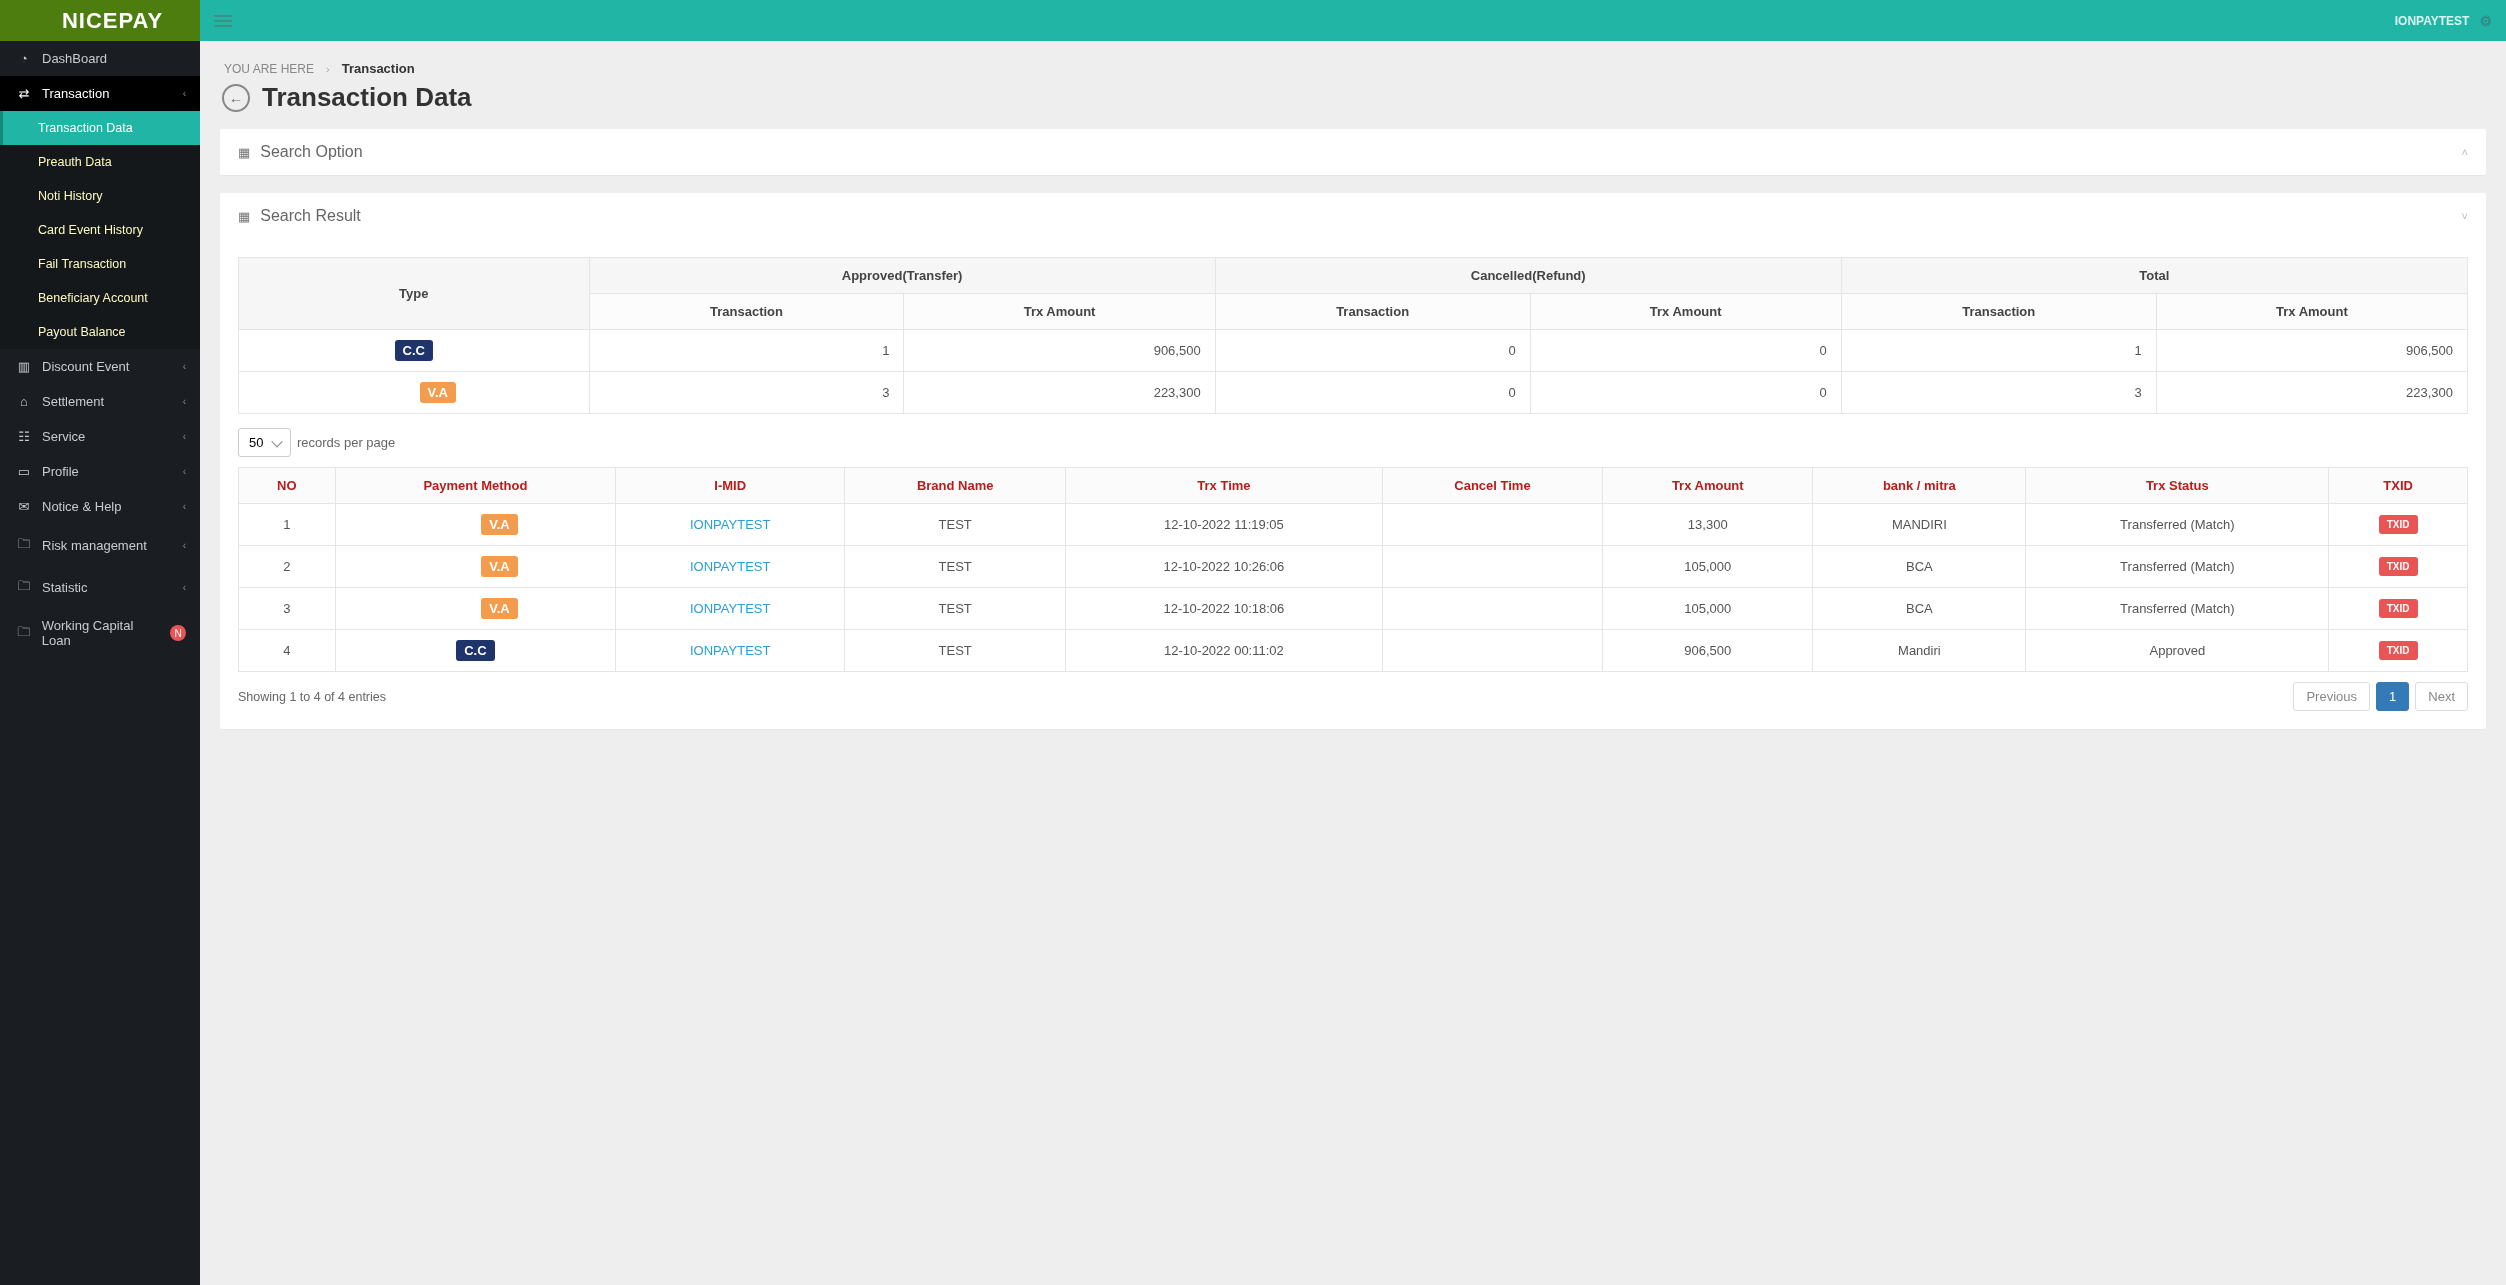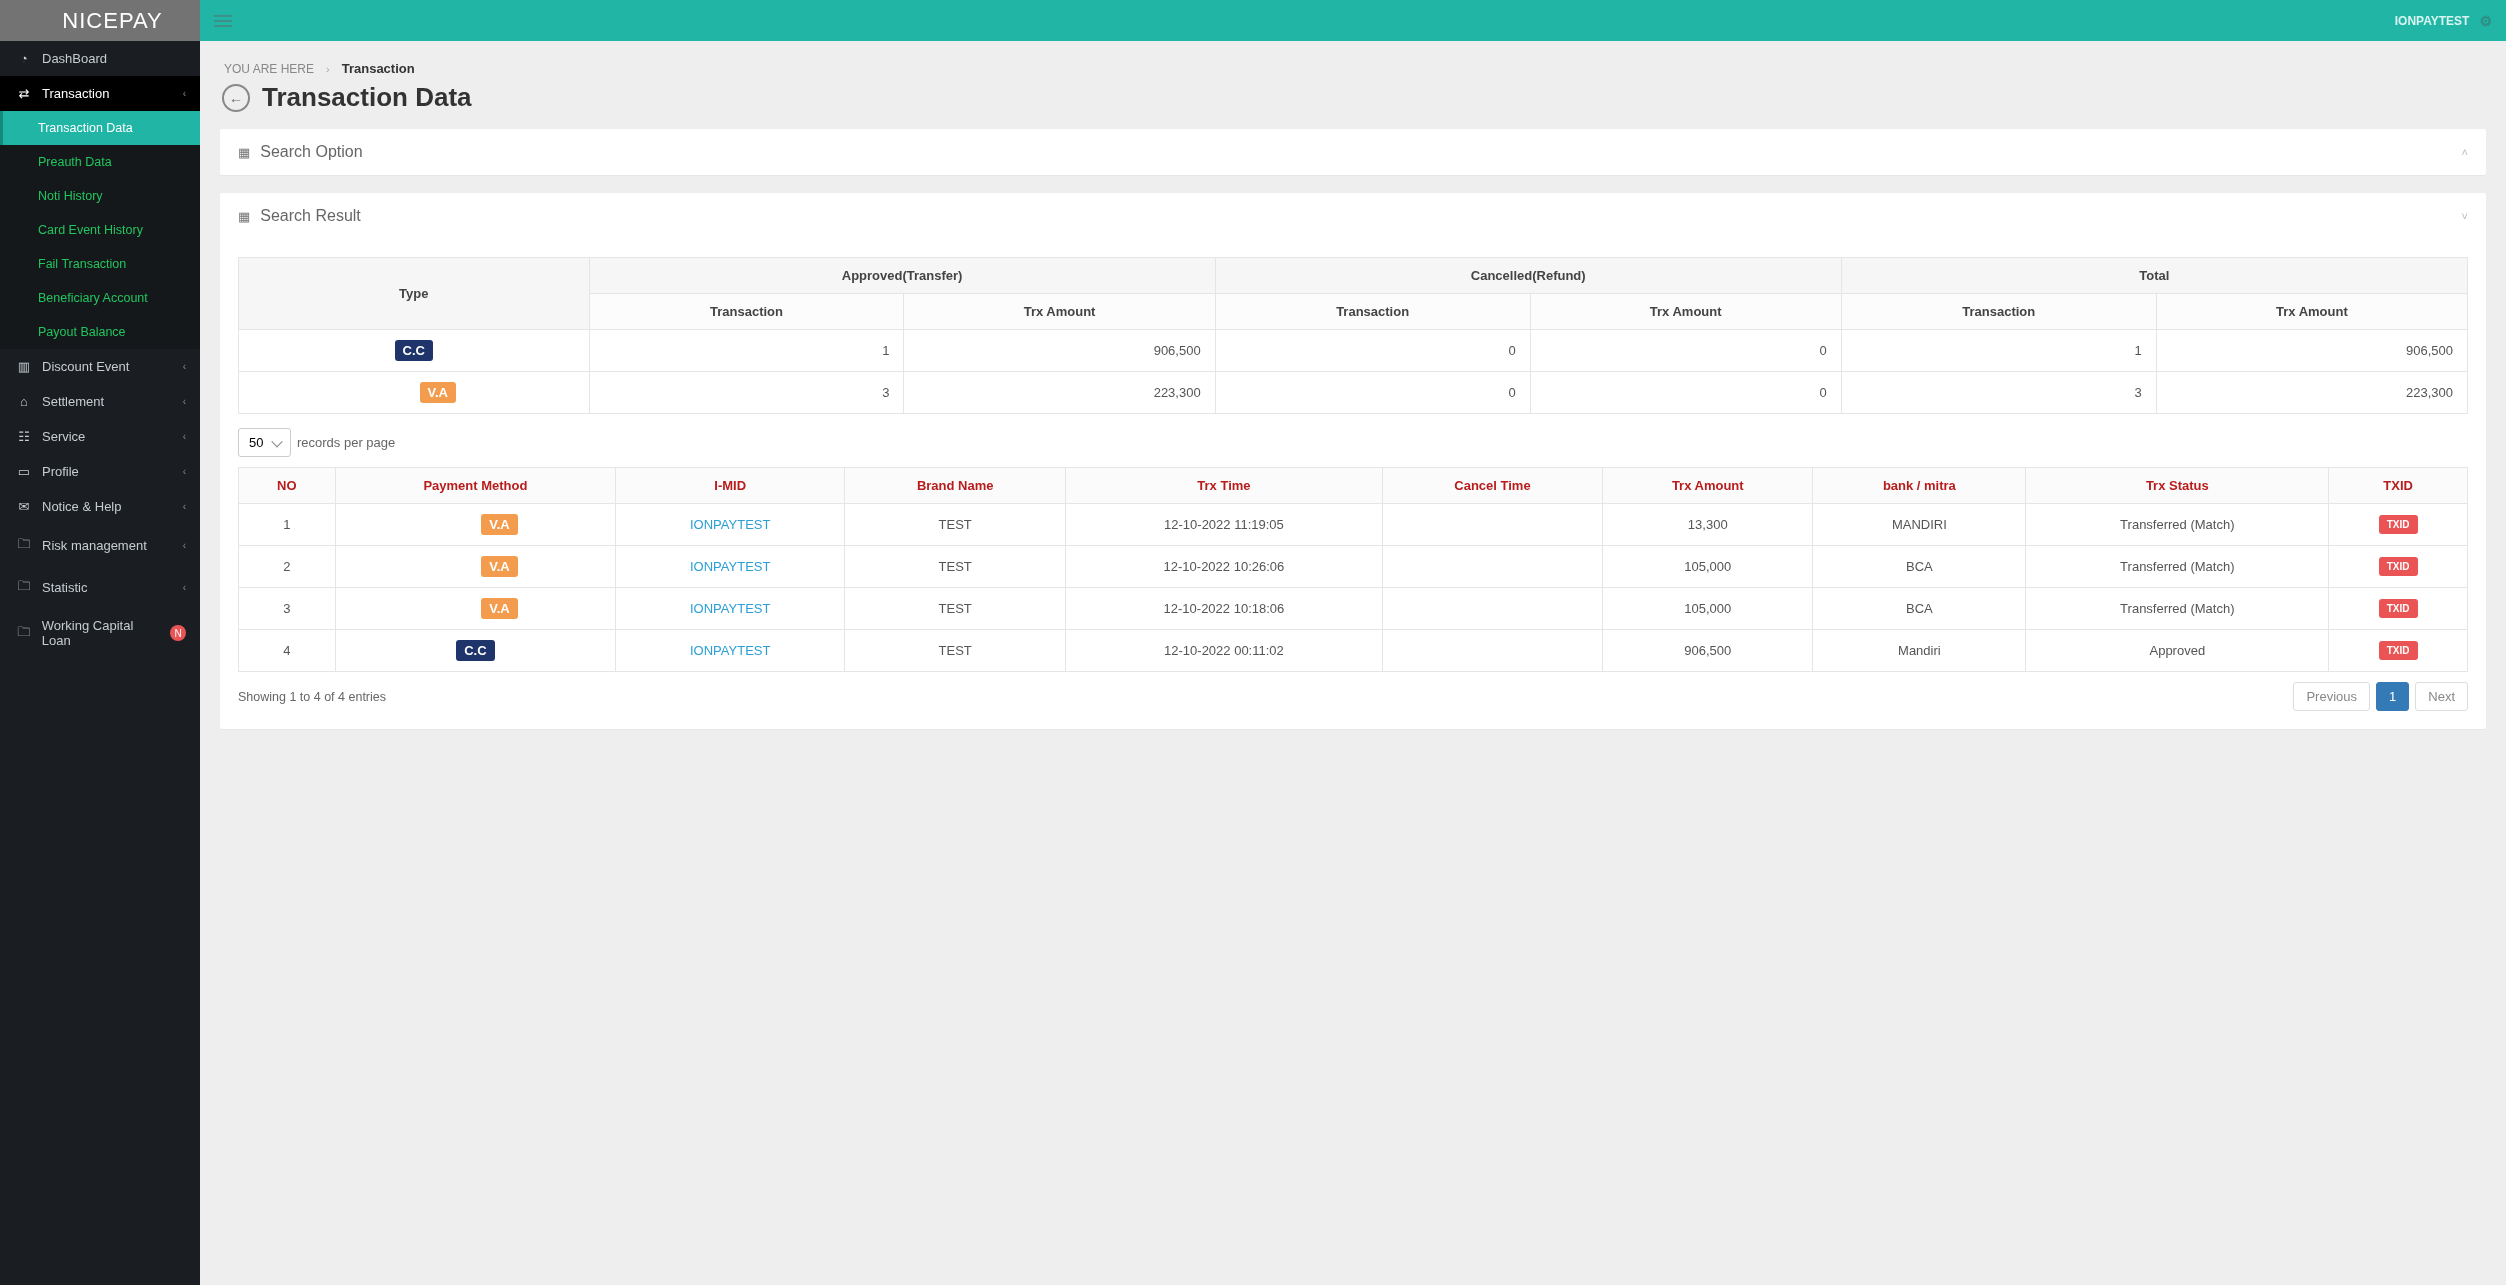--- a/index.html
+++ b/index.html
@@ -1,21 +1,21 @@
 <!DOCTYPE html>
 <html><head>
 <meta charset="utf-8">
 <style>
 * { margin:0; padding:0; box-sizing:border-box; font-family: "Helvetica Neue", Helvetica, Arial, sans-serif; }
 body { background:#eeeeef; color:#555; font-size:14px; }
 .app { display:flex; min-height:100vh; }
 .sidebar { width:200px; background:#1a1e22; color:#ccc; flex-shrink:0; }
-.logo { background:#737373; color:#fff; height:41px; display:flex; align-items:center; justify-content:center; font-size:22px; font-weight:400; letter-spacing:1px;padding-left:25px; }
+.logo { background:#4d7c0f; color:#fff; height:41px; display:flex; align-items:center; justify-content:center; font-size:22px; font-weight:700; letter-spacing:1px;padding-left:25px; }
 .nav-item { display:flex; align-items:center; padding:10px 14px; color:#a0a6ab; font-size:13px; cursor:pointer; }
-.nav-item.level2 { padding-left:38px; font-size:12.5px; color:#22c55e; }
+.nav-item.level2 { padding-left:38px; font-size:12.5px; color:#fef9c3; }
 .nav-item.level2.active { background:#20b5a5; color:#fff; border-left:3px solid #14887a; padding-left:35px; }
 .nav-item .icon { width:20px; display:inline-flex; align-items:center; justify-content:center; margin-right:8px; font-size:13px; }
 .nav-item .chev { margin-left:auto; font-size:10px; color:#888; }
 .nav-item .badge-n { background:#ea5455; color:#fff; border-radius:50%; font-size:10px; width:16px; height:16px; display:inline-flex; align-items:center; justify-content:center; margin-left:6px; }
 .nav-section-sub { background:#14181b; }
 
 .main { flex:1; display:flex; flex-direction:column; }
 .topbar { background:#20b5a5; height:41px; display:flex; align-items:center; padding:0 14px; color:#fff; }
 .hamburger { cursor:pointer; color:#3e8f87; font-size:18px; line-height:0; }
 .hamburger svg { width:18px; height:18px; }

